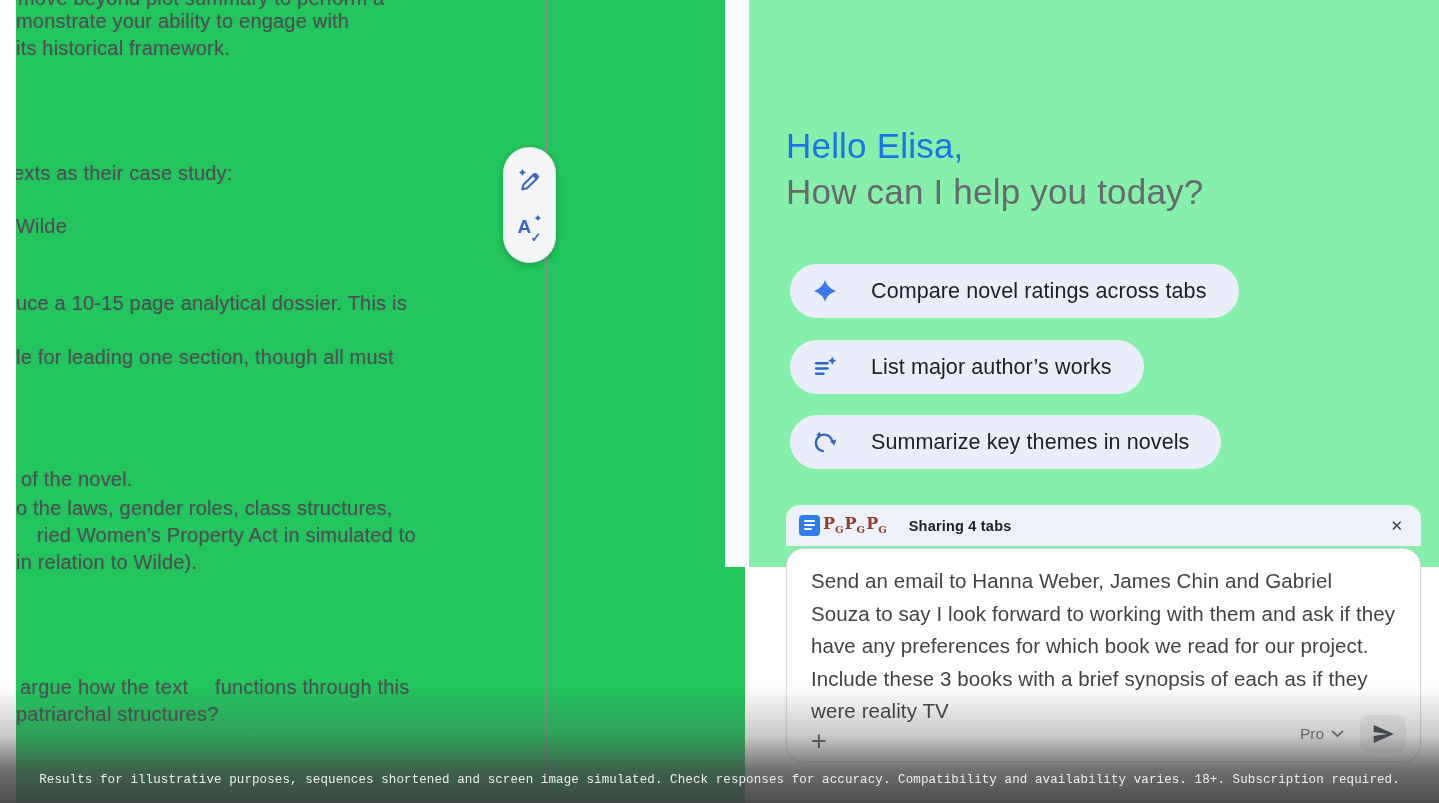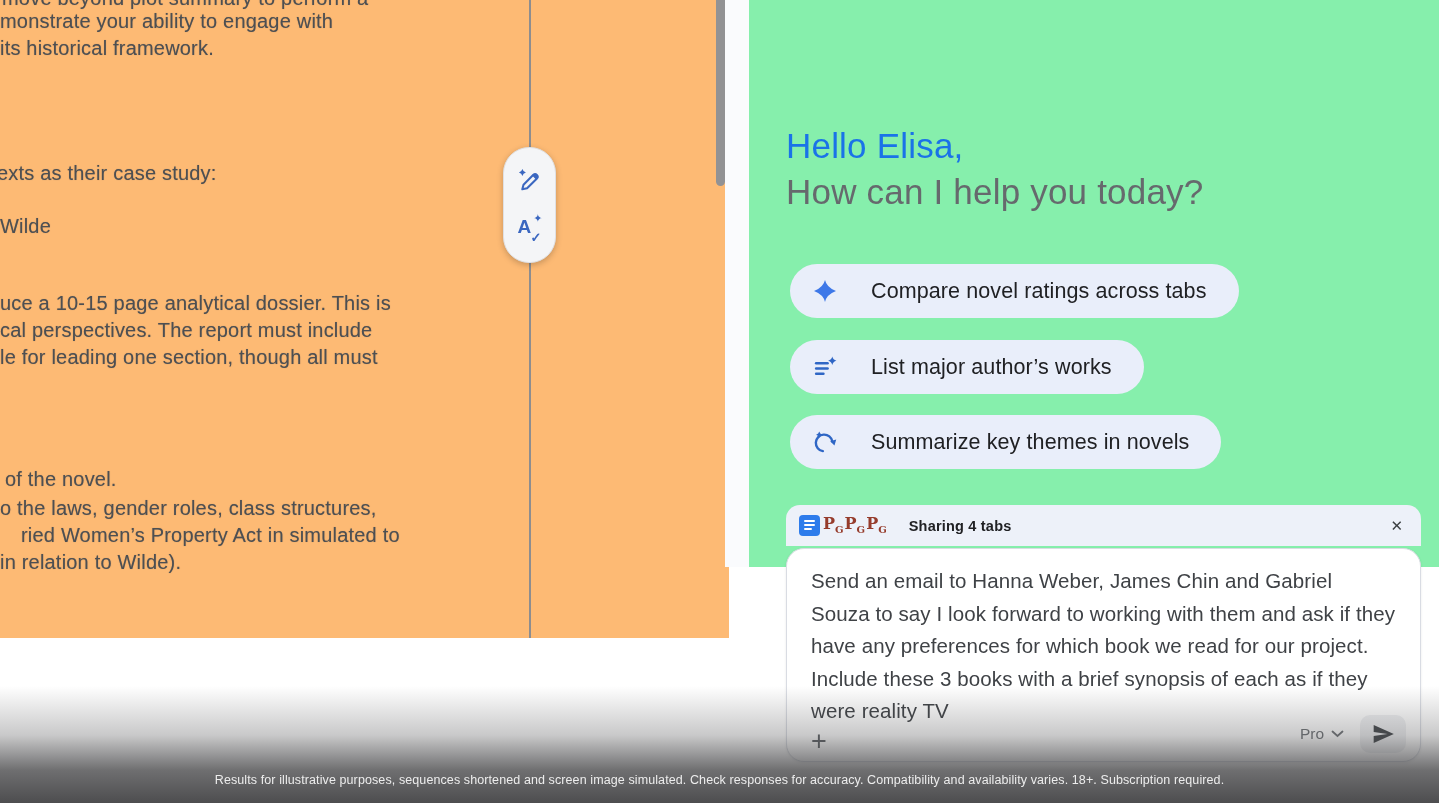--- a/index.html
+++ b/index.html
@@ -1,21 +1,21 @@
 <!DOCTYPE html>
 <html><head>
 <meta charset="utf-8">
 <style>
   html,body{margin:0;padding:0;}
   body{
     width:1439px;height:803px;position:relative;overflow:hidden;
     font-family:"Liberation Sans",sans-serif;background:#fff;
   }
   
-  .doc-area{position:absolute;left:0;top:0;width:729px;height:638px;background:#fdba74;overflow:hidden;}
+  .doc-area{position:absolute;left:16px;top:0;width:729px;height:803px;background:#22c55e;overflow:hidden;}
   .doc-line{
     position:absolute;white-space:nowrap;font-size:20px;color:#4d4f52;
     letter-spacing:.2px;text-shadow:0 0 1px rgba(77,79,82,.45);
   }
   .doc-line .il{margin-left:21px;}
   .doc-divider{position:absolute;left:529px;top:0;width:2px;height:803px;background:#8d8d8f;}
   .doc-scroll-thumb{position:absolute;left:716px;top:0;width:9px;height:186px;background:#929294;border-radius:0 0 6px 6px;}
 
   
   .pill-toolbar{
@@ -81,34 +81,33 @@
     display:flex;align-items:center;justify-content:center;cursor:pointer;
   }
 
   
   .bottom-fade{
     position:absolute;left:0;right:0;top:686px;bottom:0;z-index:50;pointer-events:none;
     background:linear-gradient(180deg,rgba(78,78,80,0) 0%,rgba(76,76,78,.30) 42%,rgba(70,70,72,.78) 72%,rgba(62,62,64,.92) 100%);
   }
   .disclaimer{
     position:absolute;left:0;right:0;bottom:16px;z-index:51;text-align:center;
-    font-size:12.5px;color:#ededed;letter-spacing:.1px;
+    font-size:12.5px;color:#ededed;letter-spacing:.1px;font-family:Liberation Mono, monospace;
   }
 </style>
 </head>
 <body>
 
 <div class="doc-area">
   <div class="doc-line" style="top:-13px;left:2px">move beyond plot summary to perform a</div>
   <div class="doc-line" style="top:10px;left:0">monstrate your ability to engage with</div>
   <div class="doc-line" style="top:37px;left:0">its historical framework.</div>
   <div class="doc-line" style="top:162px;left:-3px">exts as their case study:</div>
   <div class="doc-line" style="top:215px;left:0">Wilde</div>
   <div class="doc-line" style="top:292px;left:0">uce a 10-15 page analytical dossier. This is</div>
-  <div class="doc-line" style="top:319px;left:0">cal perspectives. The report must include</div>
   <div class="doc-line" style="top:346px;left:0">le for leading one section, though all must</div>
   <div class="doc-line" style="top:468px;left:5px">of the novel.</div>
   <div class="doc-line" style="top:497px;left:0">o the laws, gender roles, class structures,</div>
   <div class="doc-line" style="top:524px;left:0"><span class="il">ried Women’s Property Act</span><span> in simulated to</span></div>
   <div class="doc-line" style="top:551px;left:0">in relation to Wilde).</div>
   <div class="doc-line" style="top:676px;left:4px"><span>argue how the text </span><span class="il">functions</span><span> through this</span></div>
   <div class="doc-line" style="top:703px;left:0">patriarchal structures?</div>
 
   <div class="doc-divider"></div>
   <div class="doc-scroll-thumb"></div>

